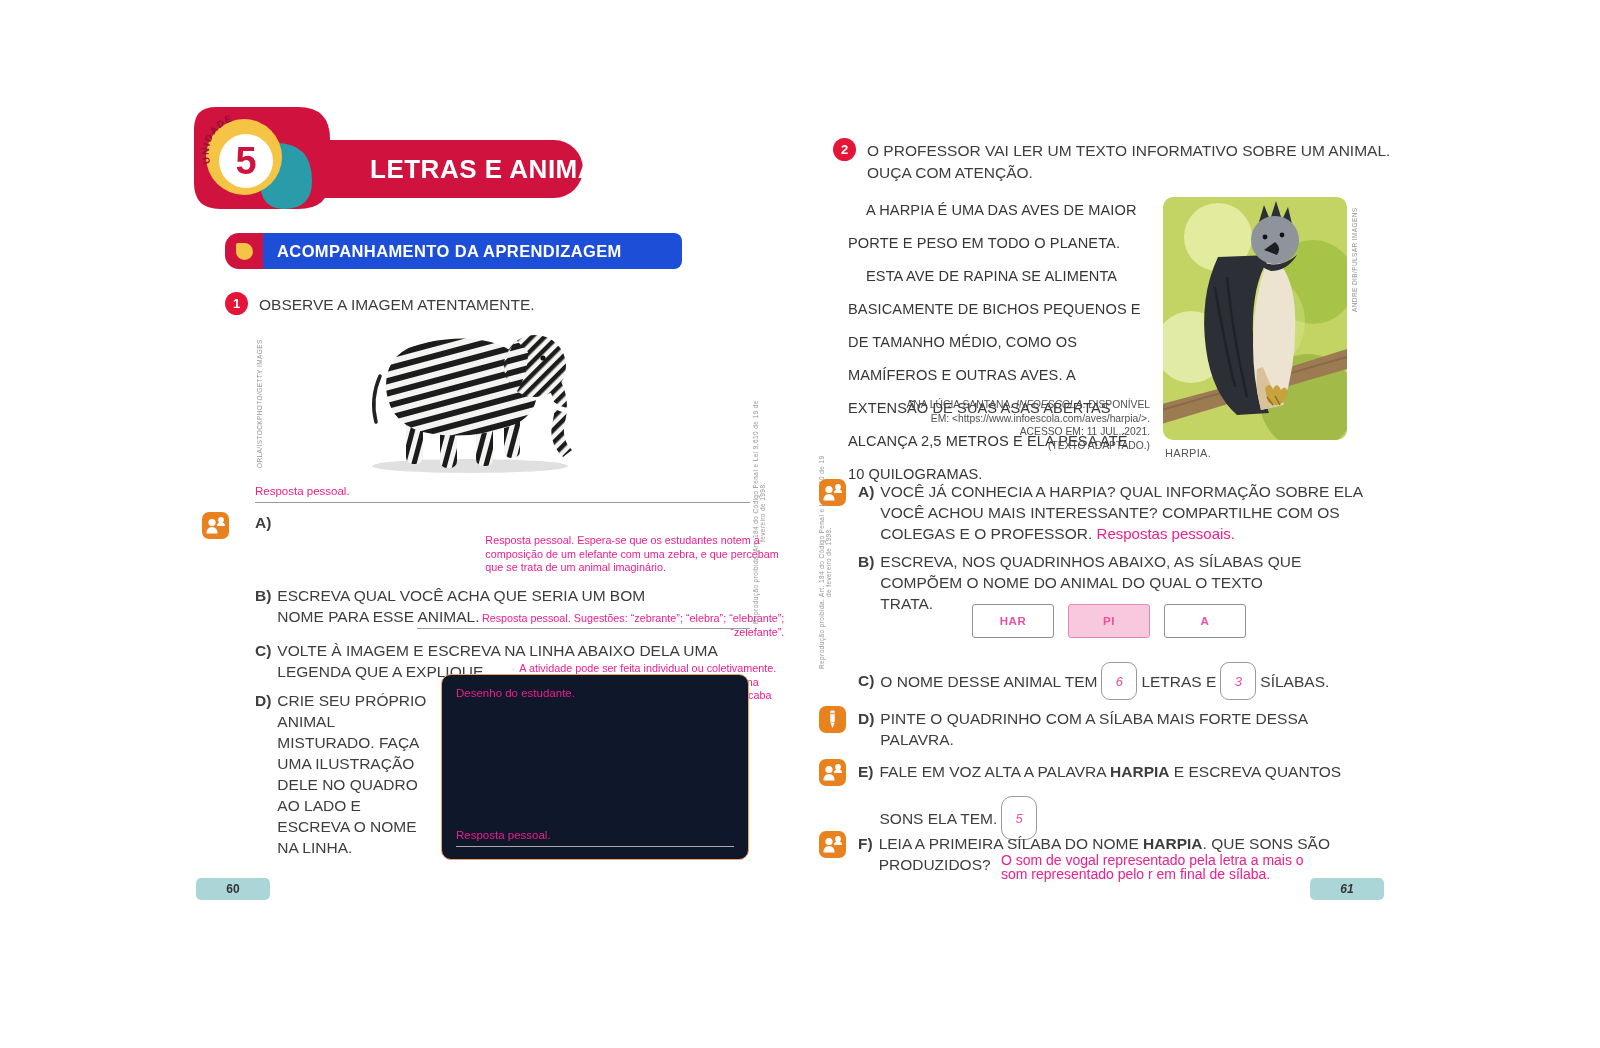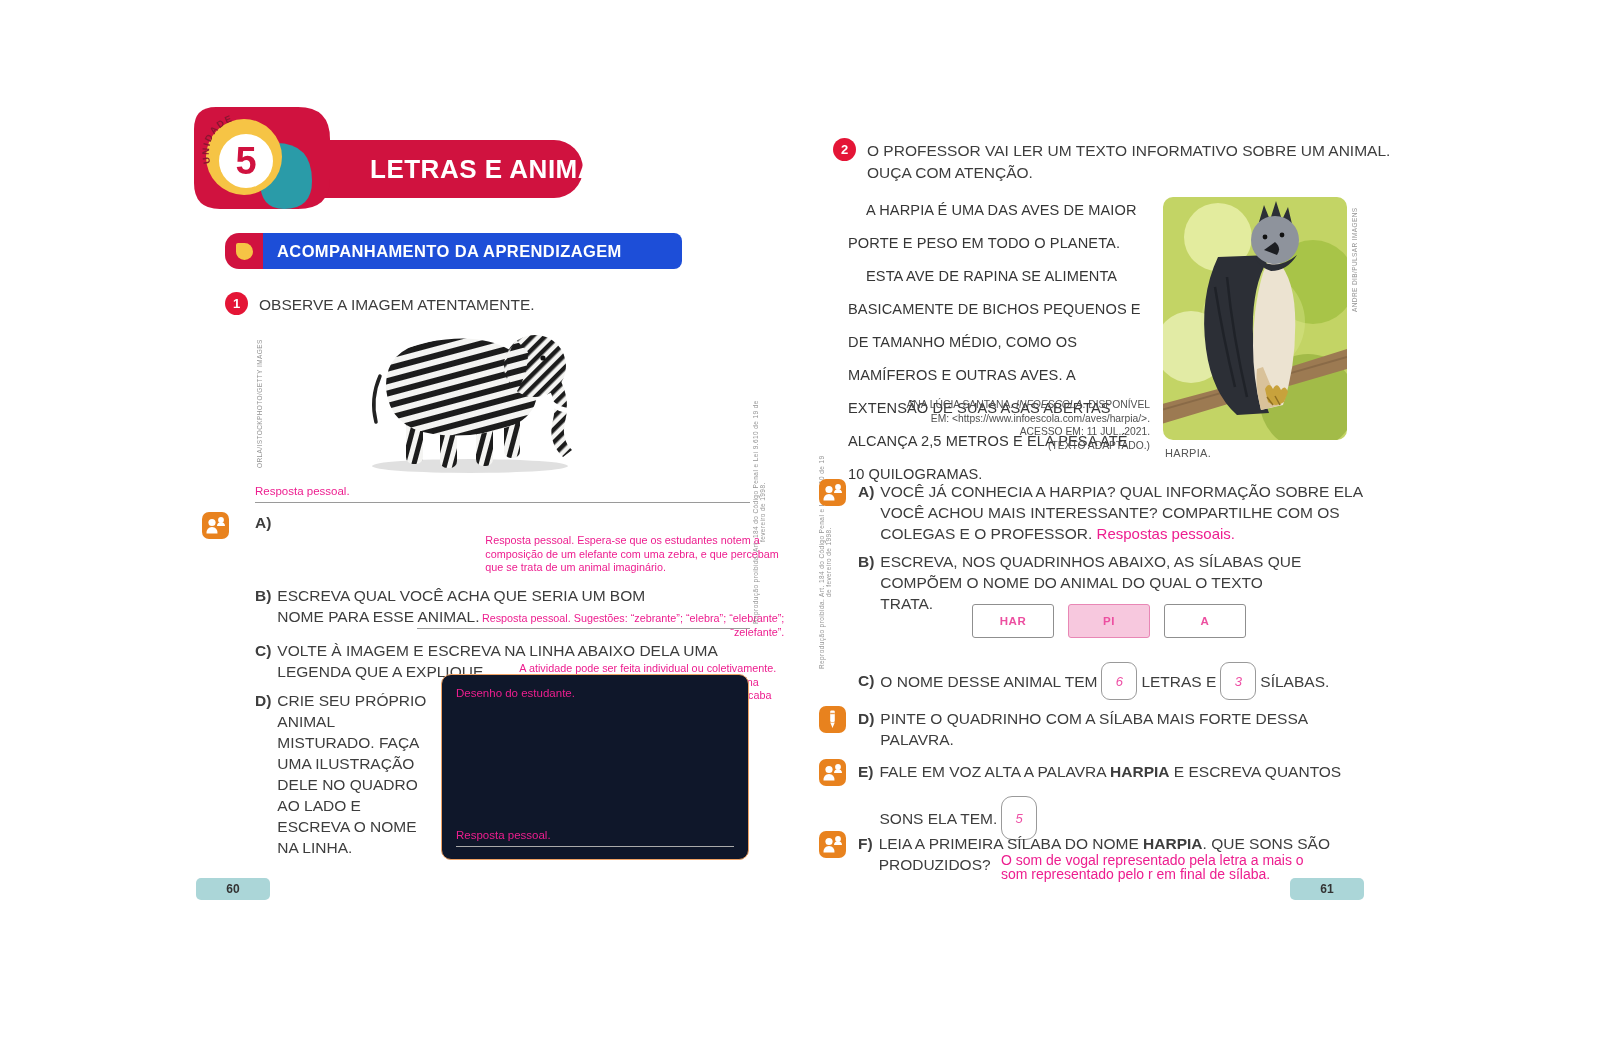--- a/index.html
+++ b/index.html
@@ -315,15 +315,15 @@
         <path d="M15,14 Q15,10.2 19,10.2 Q23,10.2 23,14 Z" fill="#fff"></path>
     </svg>
     <div class="q-item" style="left:48px; top:833px; width:515px;">
       <span class="q-label">F)</span>
       <div class="q-body" style="width:515px;">
         <span>LEIA A PRIMEIRA SÍLABA DO NOME </span><span class="b">HARPIA</span><span>. QUE SONS SÃO PRODUZIDOS?</span>
         <span class="answer ans-inline" style="width:330px; font-size:14px;">O som de vogal representado pela letra a mais o som representado pelo r em final de sílaba.</span>
       </div>
     </div>
 
-    <div class="page-badge" style="left:480px; top:878px;">61</div>
+    <div class="page-badge" style="left:500px; top:878px;font-style:italic;">61</div>
   </div>
 </div>
 
 </body></html>

